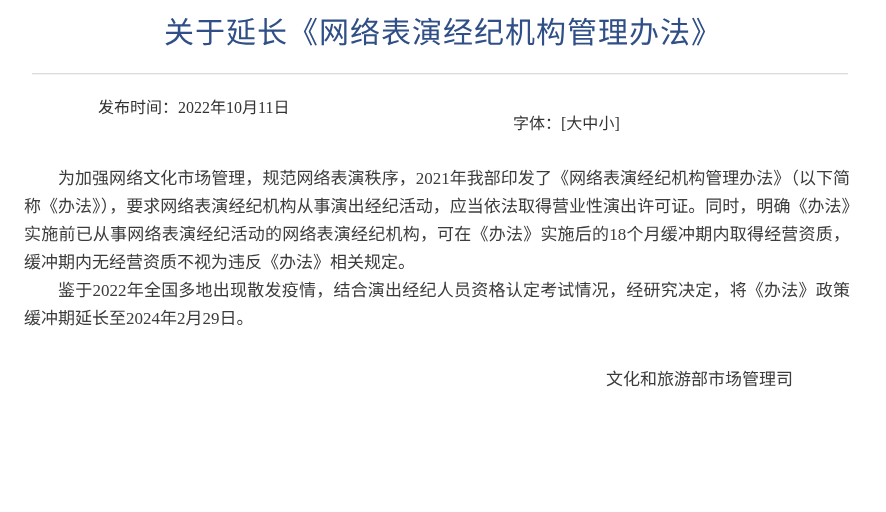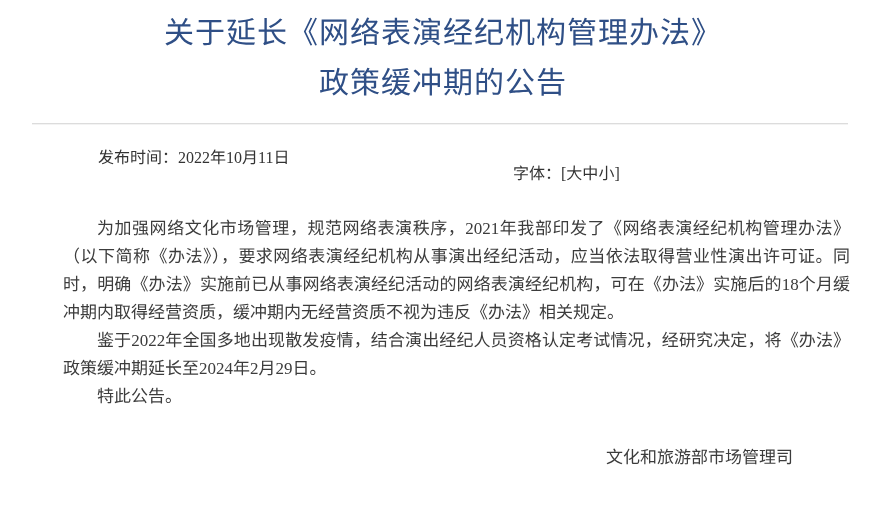--- a/index.html
+++ b/index.html
@@ -50,53 +50,51 @@
     cursor: pointer;
   }
   
   .article {
     margin: 47px 36px 0 24px;
     font-size: 17px;
     line-height: 28px;
     color: #3c3c3c;
     text-align: justify;
   }
-  .article p { text-indent: 2em; margin-left: 39px; }
+  .article p { text-indent: 2em; }
   
   .signature {
     margin-top: 31px;
     padding-right: 93px;
     text-align: right;
     font-size: 17px;
     line-height: 32px;
     color: #3c3c3c;
   }
 </style>
 </head>
 <body>
 
 <div class="page">
 
   <h1 class="title">
     <span class="line">关于延长《网络表演经纪机构管理办法》</span>
-    <span class="line">政策缓冲期的公告</span>
   </h1>
 
   <div class="divider"></div>
 
   <div class="meta">
     <span class="publish">发布时间：2022年10月11日</span>
     <span class="font-control">
       <span>字体：</span><span>[</span><a class="size-link">大</a><a class="size-link">中</a><a class="size-link">小</a><span>]</span>
     </span>
   </div>
 
   <div class="article">
     <p>为加强网络文化市场管理，规范网络表演秩序，2021年我部印发了《网络表演经纪机构管理办法》（以下简称《办法》），要求网络表演经纪机构从事演出经纪活动，应当依法取得营业性演出许可证。同时，明确《办法》实施前已从事网络表演经纪活动的网络表演经纪机构，可在《办法》实施后的18个月缓冲期内取得经营资质，缓冲期内无经营资质不视为违反《办法》相关规定。</p>
     <p>鉴于2022年全国多地出现散发疫情，结合演出经纪人员资格认定考试情况，经研究决定，将《办法》政策缓冲期延长至2024年2月29日。</p>
-    <p>特此公告。</p>
   </div>
 
   <div class="signature">
     <div>文化和旅游部市场管理司</div>
   </div>
 
 </div>
 
 </body></html>

